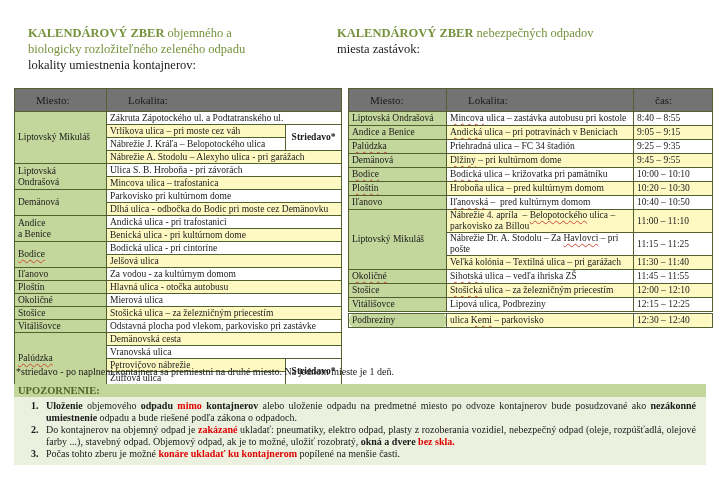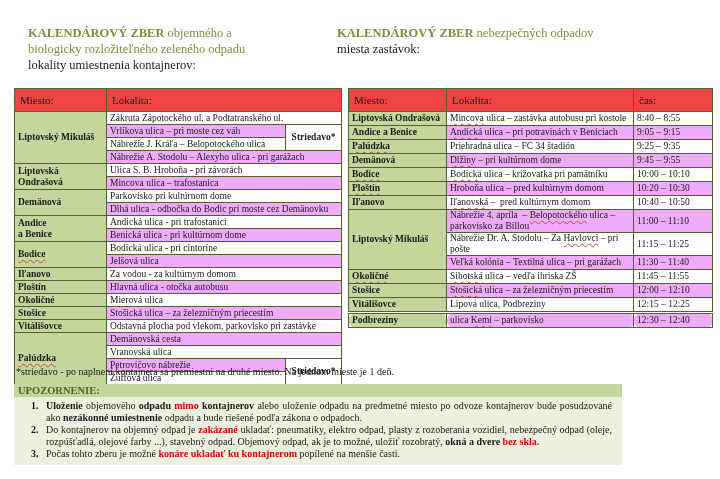--- a/index.html
+++ b/index.html
@@ -21,38 +21,38 @@
     text-decoration-style:wavy;
     text-decoration-color:#D04A3A;
     text-decoration-thickness:1px;
     text-underline-offset:2px;
   }
   
   table{position:absolute;border-collapse:collapse;table-layout:fixed;}
   #left-table{left:14px;top:88px;width:327px;}
   #right-table{left:348px;top:88px;width:364px;}
   th{
-    background:#ef4444;font-weight:normal;font-size:11px;text-align:left;
-    padding:0 5px;height:22px;border:1px solid #51602e;
+    background:#737373;font-weight:normal;font-size:11px;text-align:left;
+    padding:0 21px;height:22px;border:1px solid #51602e;
   }
   td{
     border:1px solid #51602e;font-size:9.5px;line-height:11px;
     padding:0 3px;vertical-align:middle;overflow:hidden;white-space:pre;
   }
   #left-table td{height:12px;}
   #right-table td{height:13px;}
-  td.miesto{background:#C3D69B;white-space:pre-line;font-weight:bold;}
-  td.band{background:#f0abfc;margin-left:16px;}
+  td.miesto{background:#C3D69B;white-space:pre-line;}
+  td.band{background:#fef9c3;margin-left:16px;}
   td.striedavo{background:#ffffff;text-align:center;font-size:9.5px;font-weight:bold;}
   td.cas{}
   tr.sep td{border-top:3px double #51602e;border-radius:7px;}
   
   #footnote{position:absolute;left:16px;top:366px;font-size:10px;}
   
-  #warning{position:absolute;left:14px;top:384px;width:608px;}
+  #warning{position:absolute;left:14px;top:384px;width:692px;}
   #warning-title{
     background:#C3D69B;color:#4F6228;font-weight:bold;font-size:10.5px;
     padding:1px 4px;
   }
   #warning-body{background:#EBF1DE;padding:2px 6px 4px 0;}
   .item{display:flex;font-size:10px;line-height:11.6px;margin:1px 0;}
   .item .num{width:15px;margin-left:17px;font-weight:bold;flex:none;}
   .item .itext{flex:1;text-align:justify;padding-right:4px;}
 </style>
 </head>

